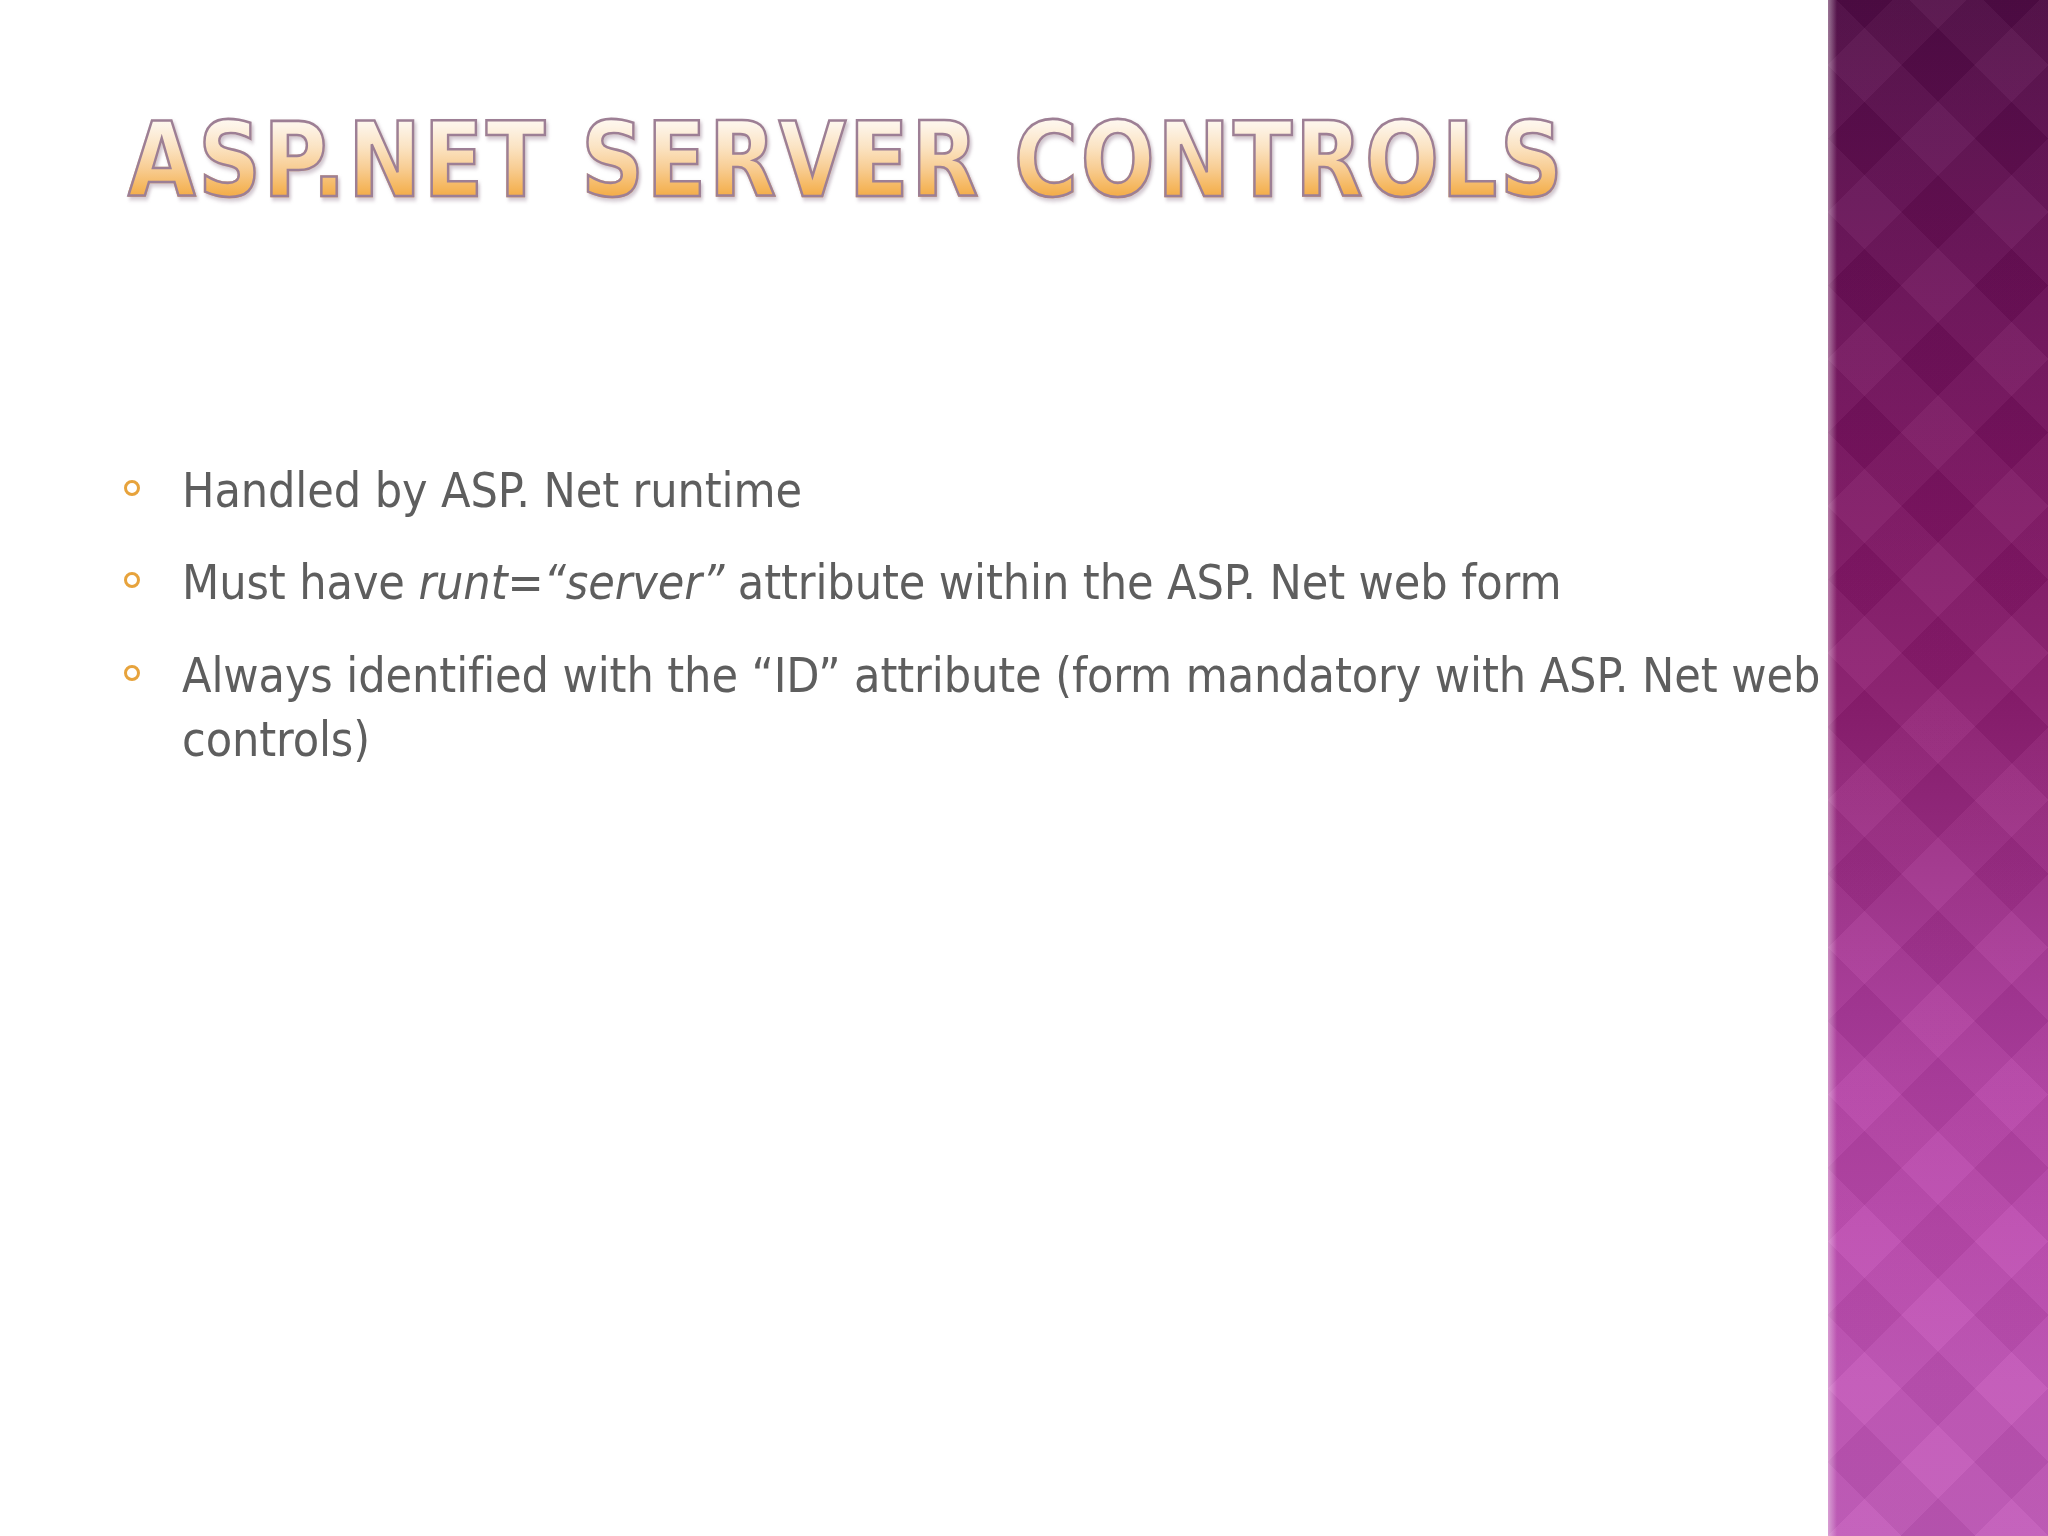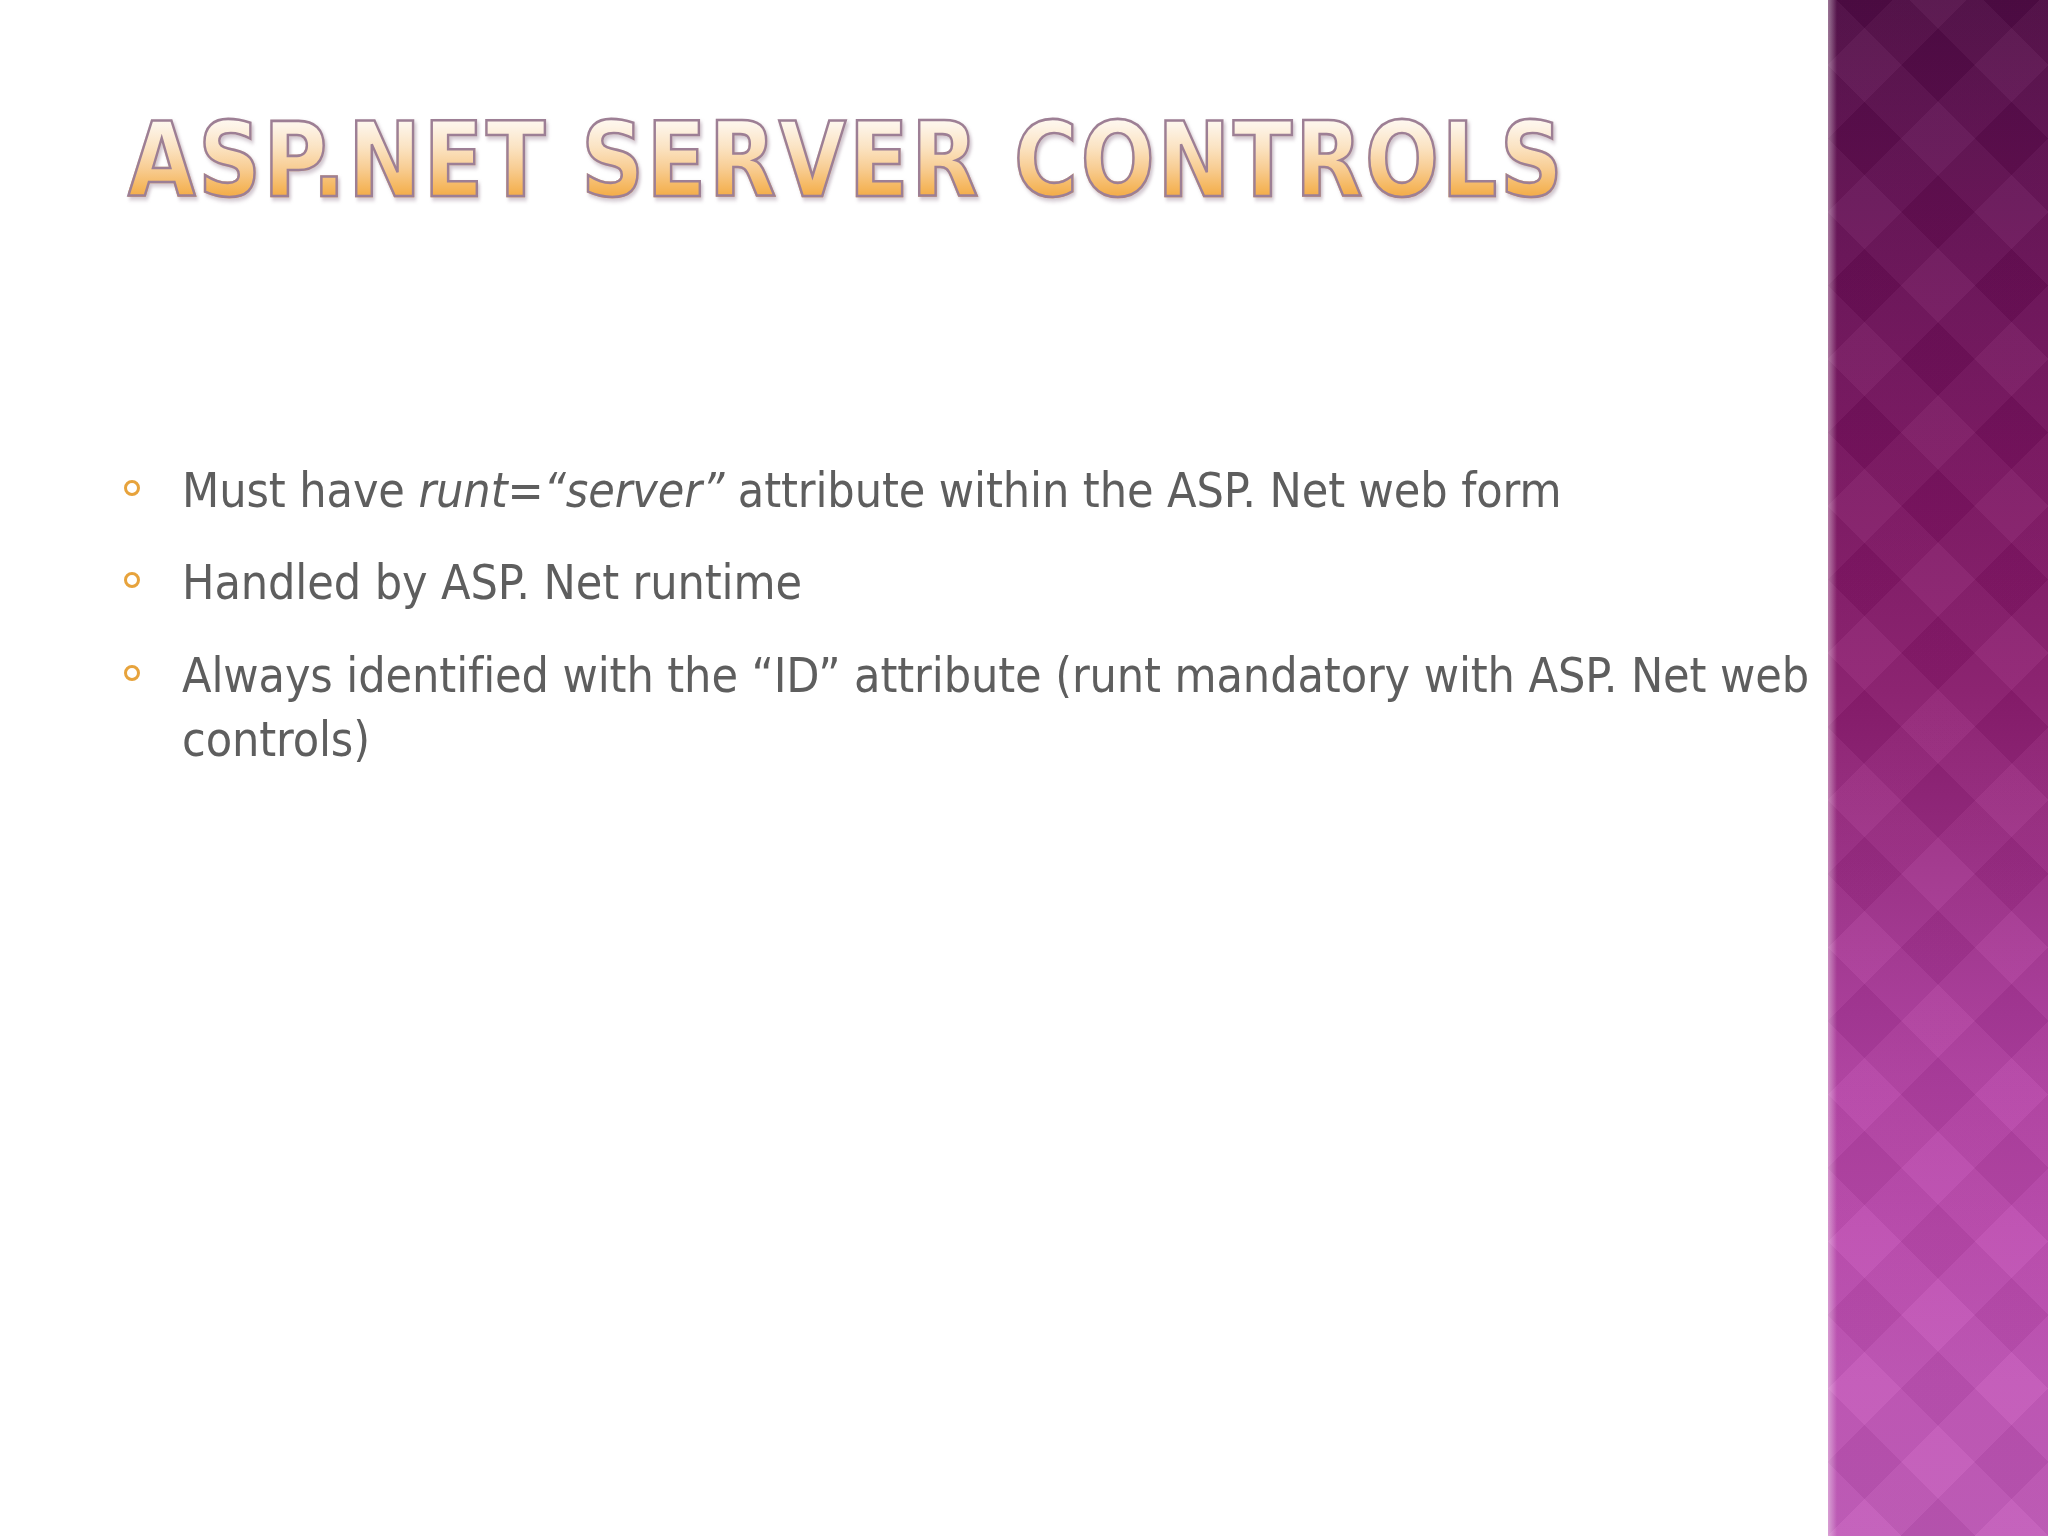--- a/index.html
+++ b/index.html
@@ -186,31 +186,31 @@
 
   <div class="body">
 
 
     <div class="spacer-after-first"></div>
 
     <ul class="sublist">
 
       <li class="l2">
         <span class="marker-ci"></span>
+        <span class="l2-text">Handled by ASP. Net runtime</span>
+      </li>
+
+      <li class="l2">
+        <span class="marker-ci"></span>
         <span class="l2-text"><span>Must have </span><em>runt=“server”</em><span> attribute within the ASP. Net web form</span></span>
       </li>
 
       <li class="l2">
         <span class="marker-ci"></span>
-        <span class="l2-text">Handled by ASP. Net runtime</span>
-      </li>
-
-      <li class="l2">
-        <span class="marker-ci"></span>
-        <span class="l2-text">Always identified with the “ID” attribute (runt mandatory with ASP. Net web controls)</span>
+        <span class="l2-text">Always identified with the “ID” attribute (form mandatory with ASP. Net web controls)</span>
       </li>
 
     </ul>
 
     <div class="spacer-before-last"></div>
 
 
   </div>
 </div>
 

